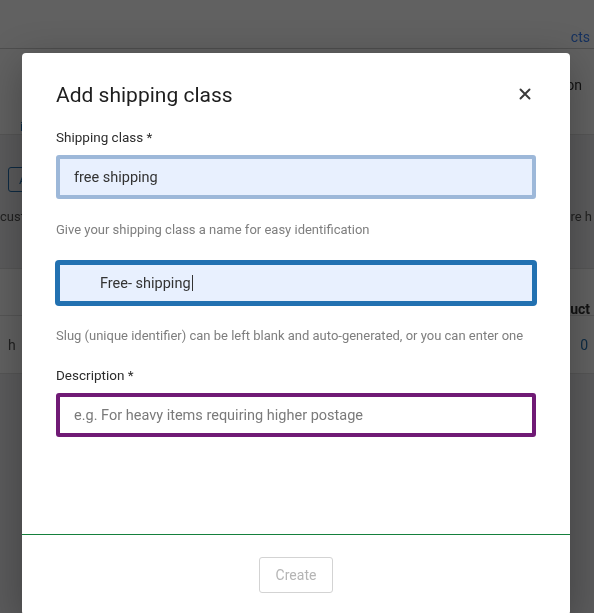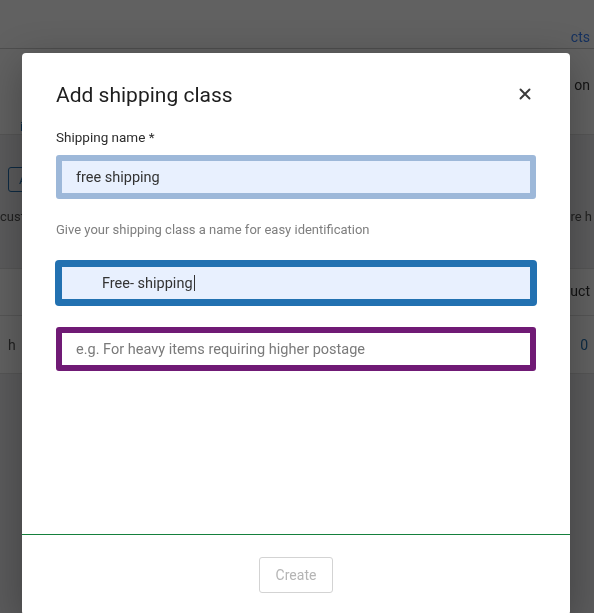--- a/index.html
+++ b/index.html
@@ -107,21 +107,21 @@
     font-size: 13.5px;
     color: #2c2c2c;
     margin-bottom: 10px;
   }
   .text-input {
     width: 100%;
     height: 44px;
     padding: 0 14px;
     font-size: 14.5px;
     color: #333;
-    border: 6px solid #701a75;
+    border: 4px solid #701a75;
     border-radius: 3px;
     background: #fff;
     font-family: inherit;
   }
   .text-input.filled {
     background: #e8f0fe;
     border-color: #9db8d9;
   }
   .text-input.focused {
     background: #e8f0fe;
@@ -160,28 +160,28 @@
     margin-left:1px;
   }
 </style>
 </head>
 <body>
 
 <div class="bg-page">
   <div class="bg-header"></div>
   <div class="bg-strip1">
     <div style="position:absolute; right:4px; top:-20px; font-size:14px; color:#3b82f6;">cts</div>
-    <div style="position:absolute; right:4px; top:28px; font-size:14px; color:#333;">on</div>
+    <div style="position:absolute; right:12px; top:28px; font-size:14px; color:#333;">on</div>
     <span class="a" style="position:absolute; left:0; top:70px; font-size:13px;margin-left:20px;">ing</span>
     <span class="bg-btn" style="position:absolute; left:8px; top:100px;">A</span>
     <div style="position:absolute; left:0; top:160px; font-size:13px; color:#555;">cust</div>
     <div style="position:absolute; right:2px; top:160px; font-size:13px; color:#555;">ire h</div>
   </div>
   <div class="bg-strip2">
-    <div style="position:absolute; right:4px; top:14px; font-size:14px; color:#333; font-weight:400;">uct</div>
+    <div style="position:absolute; right:4px; top:32px; font-size:14px; color:#333; font-weight:700;">uct</div>
   </div>
   <div class="bg-strip3">
     <span style="position:absolute; left:8px; color:#555;">h</span>
     <span>0</span>
   </div>
 </div>
 
 <div class="scrim"></div>
 
 <div class="modal">
@@ -190,33 +190,35 @@
     <button class="close-btn">
       <svg viewBox="0 0 24 24">
           <path d="M18 6L6 18M6 6l12 12" stroke="currentColor" stroke-width="2.6" stroke-linecap="round" fill="none"></path>
         </svg>
     </button>
   </div>
 
   <div class="modal-body">
 
     <div class="field">
-      <label class="field-label">Shipping name *</label>
+      <label class="field-label">Shipping class *</label>
       <input type="text" class="text-input filled" value="free shipping" style="">
       <div class="help-text">Give your shipping class a name for easy identification</div>
     </div>
 
     <div class="field">
       <div class="text-input focused" style="display:flex;align-items:center;padding-left:40px;">
         <span>Free- shipping</span>
           <span class="caret"></span>
       </div>
+      <div class="help-text">Slug (unique identifier) can be left blank and auto-generated, or you can enter one</div>
     </div>
 
     <div class="field">
+      <label class="field-label">Description *</label>
       <input type="text" class="text-input" placeholder="e.g. For heavy items requiring higher postage" style="">
     </div>
 
   </div>
 
   <div class="modal-footer">
     <button class="create-btn">Create</button>
   </div>
 </div>
 

